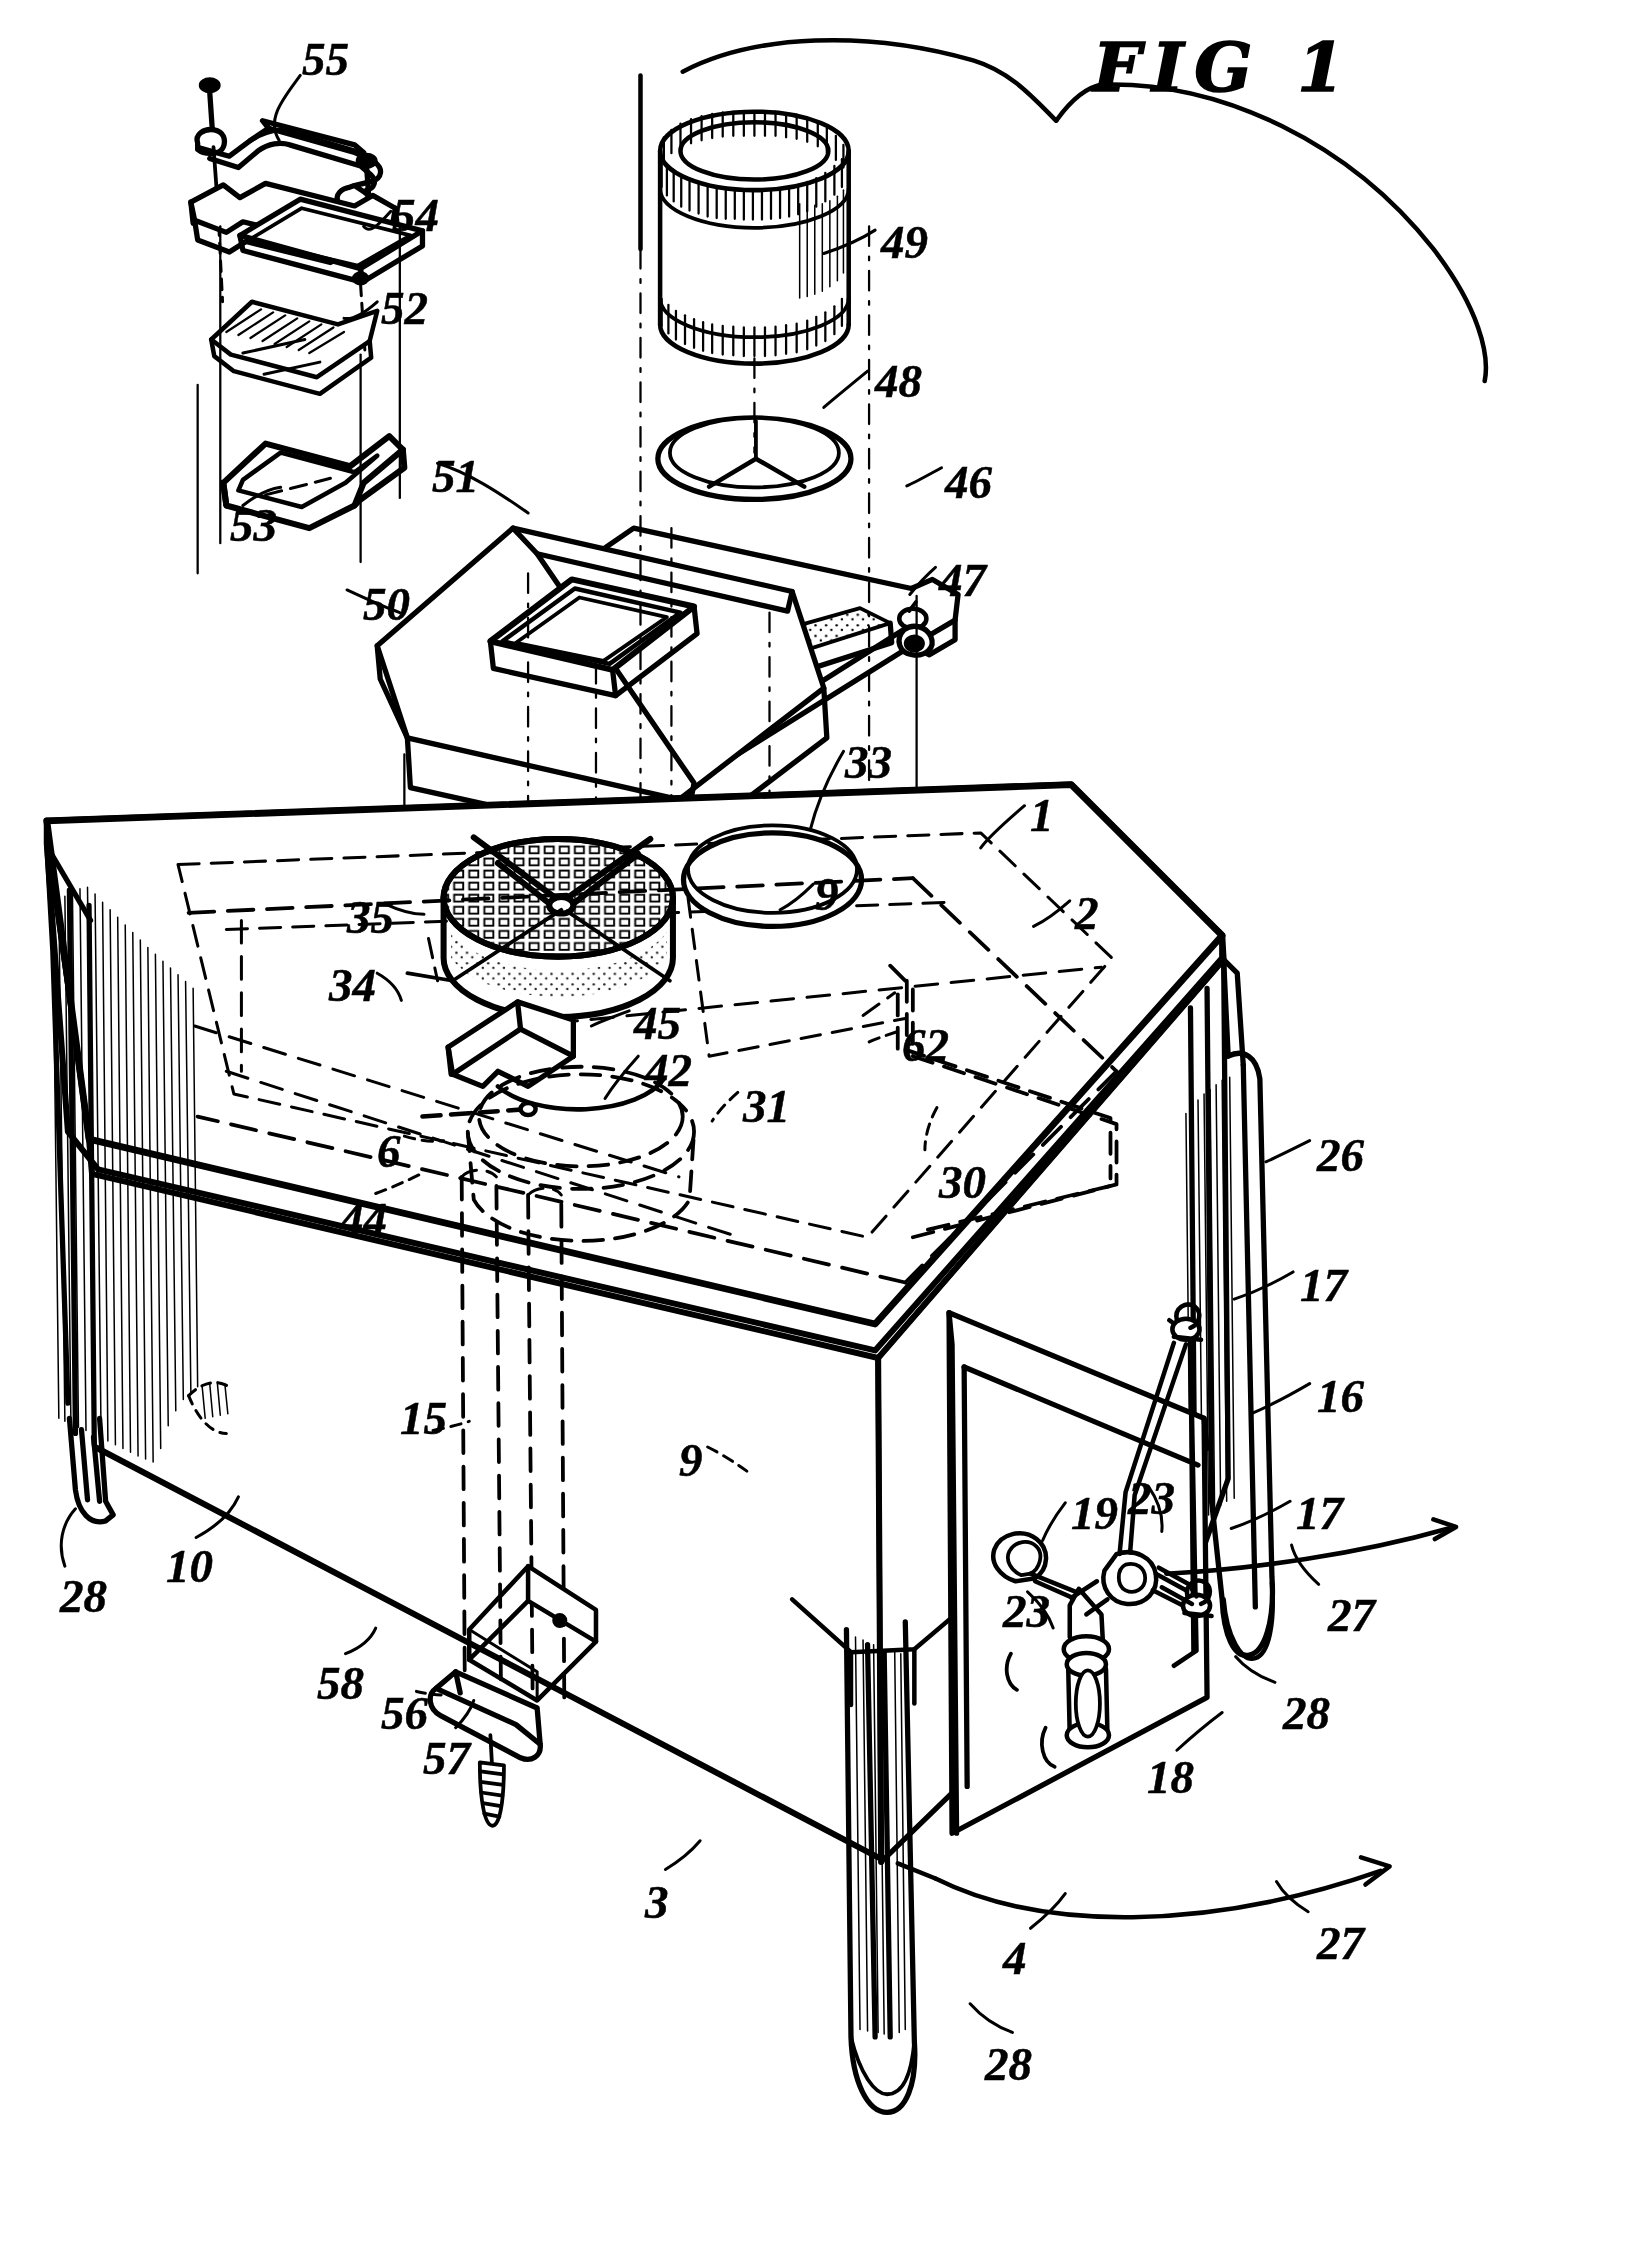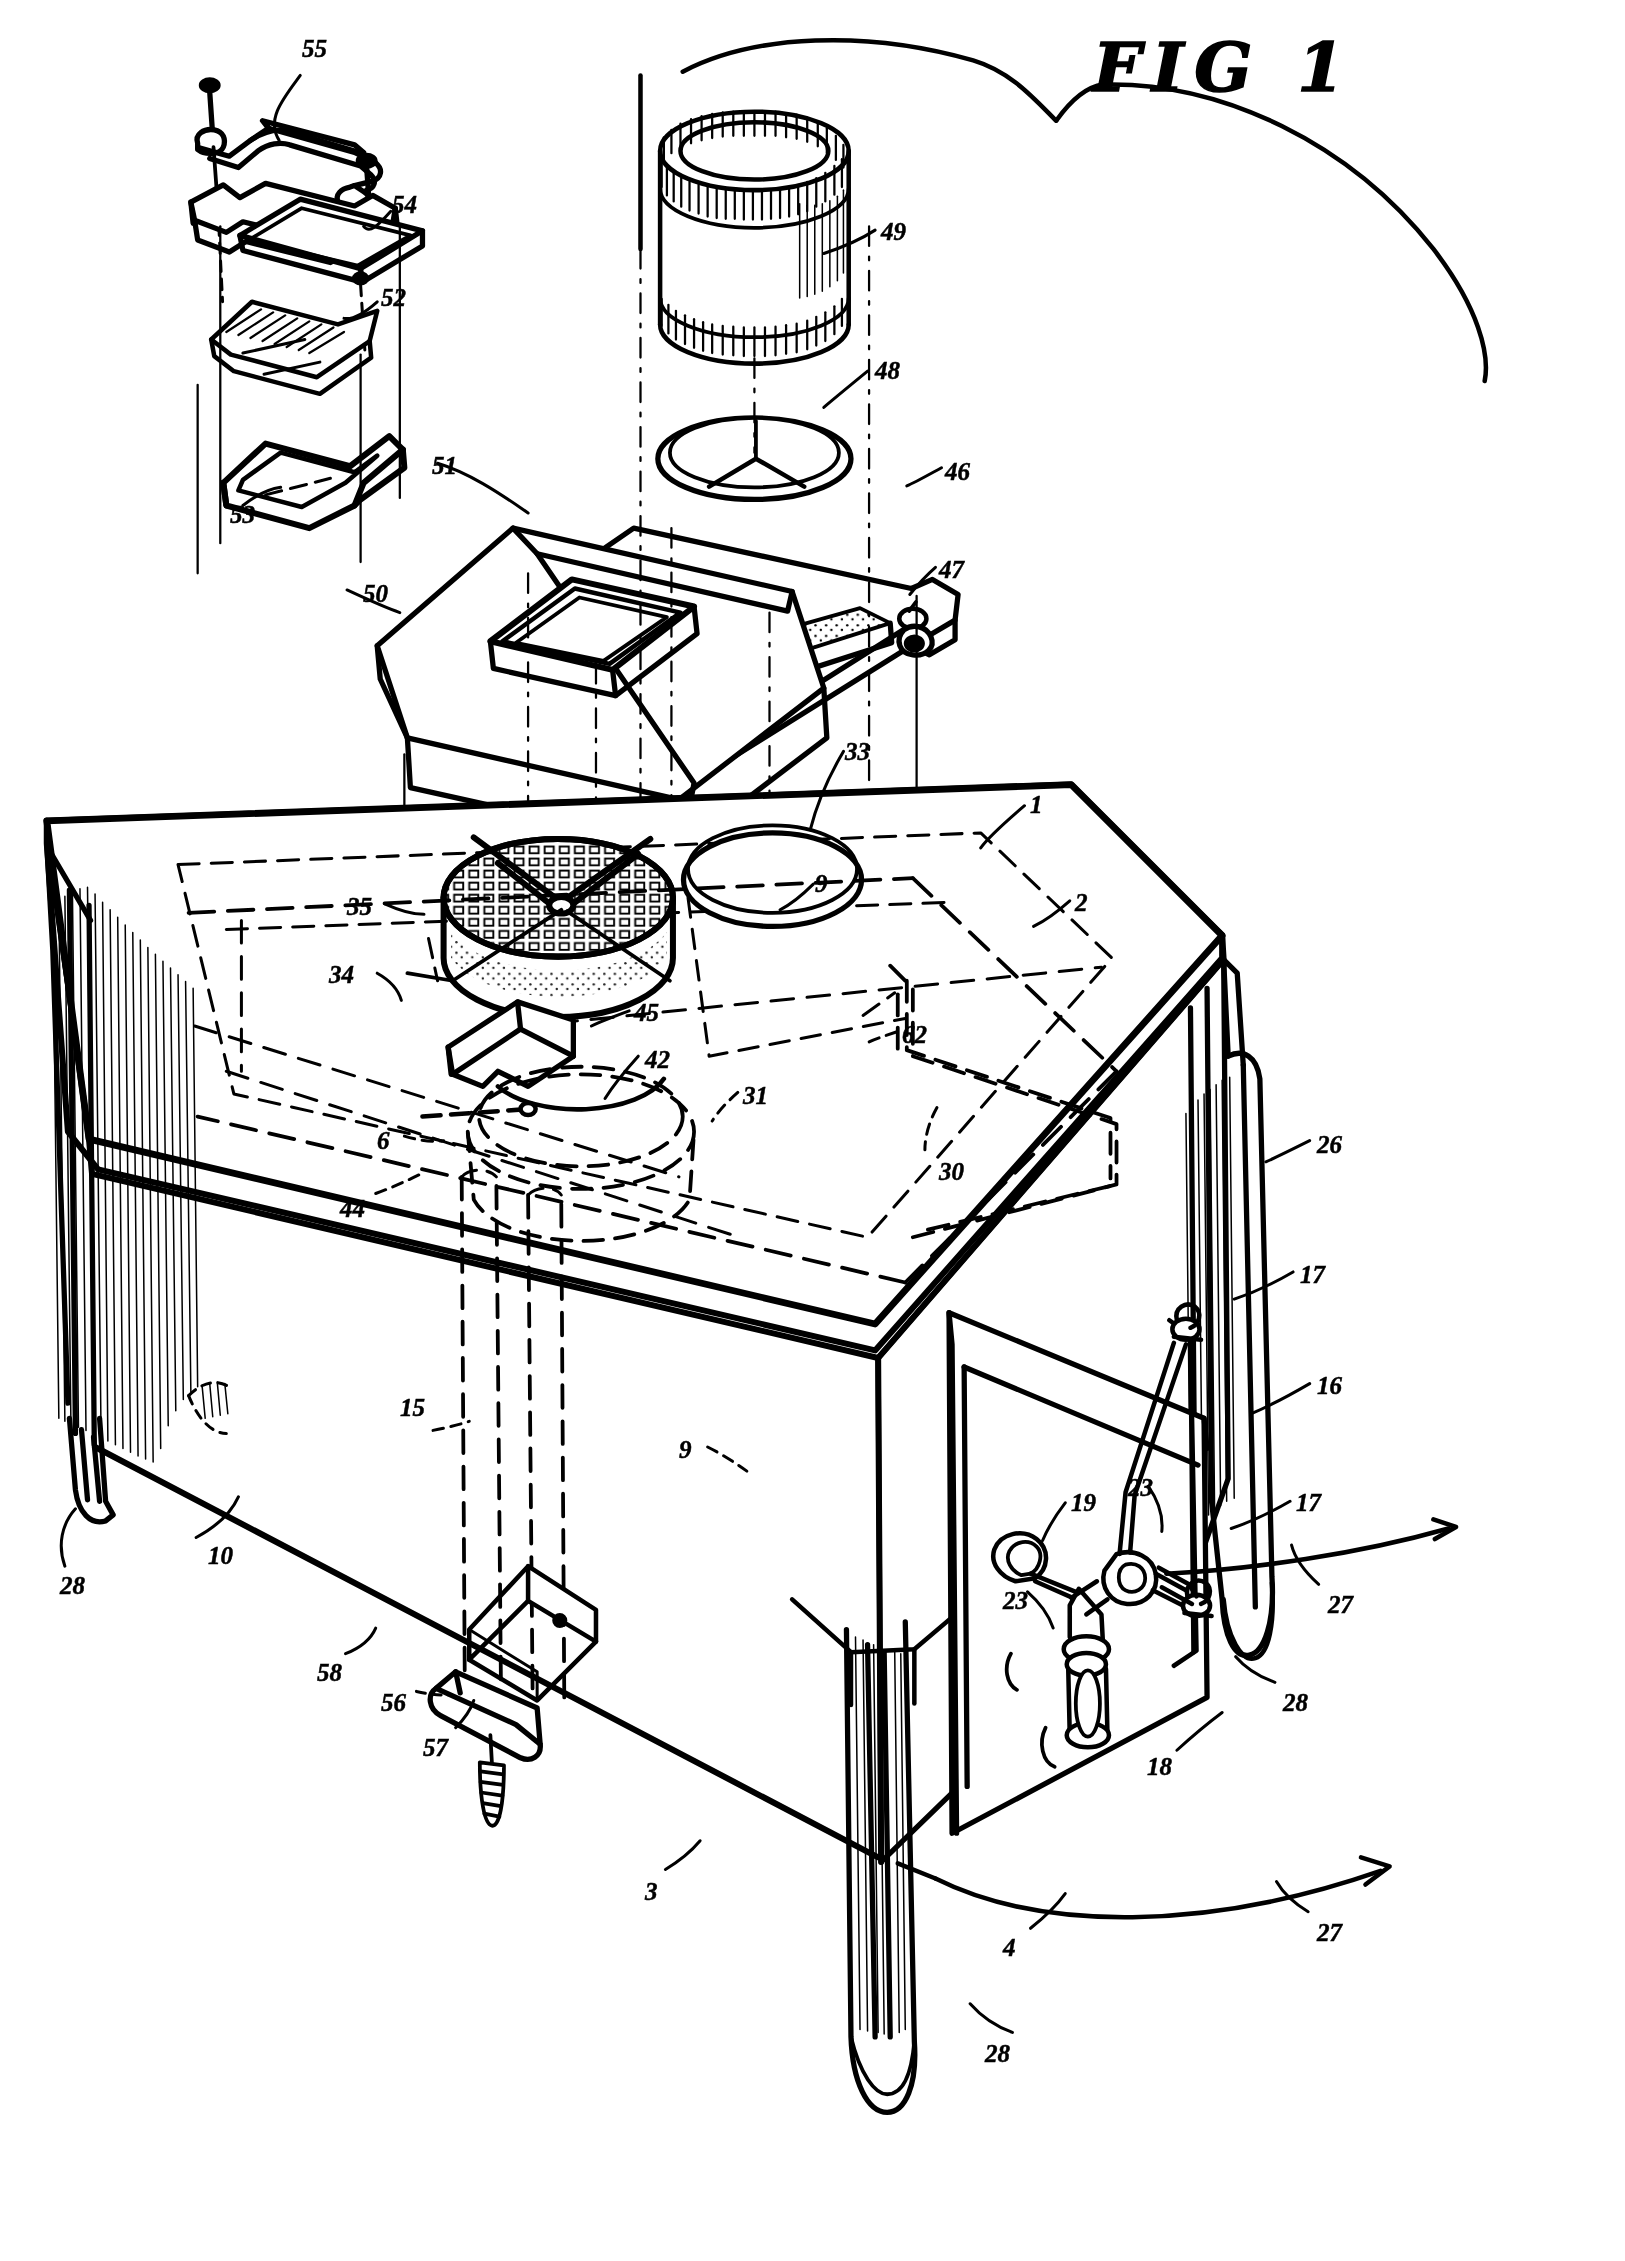--- a/index.html
+++ b/index.html
@@ -22,21 +22,21 @@
     letter-spacing:10.6px;
     color:#000;
     white-space:nowrap;
     -webkit-text-stroke:1.5px #000;
   }
   .ref{
     position:absolute;
     font-family:"Liberation Serif",serif;
     font-style:italic;
     font-weight:700;
-    font-size:25px;
+    font-size:47px;
     color:#000;
     line-height:1;
     white-space:nowrap;
     -webkit-text-stroke:0.5px #000;
   }
 </style>
 </head>
 <body>
 
 <div id="sheet">
@@ -647,21 +647,21 @@
       <div class="ref" style="left: 377px; top: 1128px;">6</div>
       <div class="ref" style="left: 340px; top: 1196px;">44</div>
       <div class="ref" style="left: 1317px; top: 1132px;">26</div>
       <div class="ref" style="left: 1300px; top: 1262px;">17</div>
       <div class="ref" style="left: 1317px; top: 1373px;">16</div>
       <div class="ref" style="left: 400px; top: 1395px;">15</div>
       <div class="ref" style="left: 679px; top: 1437px;">9</div>
       <div class="ref" style="left: 1071px; top: 1490px;">19</div>
       <div class="ref" style="left: 1128px; top: 1475px;">23</div>
       <div class="ref" style="left: 1296px; top: 1490px;">17</div>
-      <div class="ref" style="left: 166px; top: 1543px; margin-left: 42px;">10</div>
+      <div class="ref" style="left: 166px; top: 1543px;">10</div>
       <div class="ref" style="left: 60px; top: 1573px;">28</div>
       <div class="ref" style="left: 1003px; top: 1588px;">23</div>
       <div class="ref" style="left: 1328px; top: 1592px;">27</div>
       <div class="ref" style="left: 317px; top: 1660px;">58</div>
       <div class="ref" style="left: 381px; top: 1690px;">56</div>
       <div class="ref" style="left: 1283px; top: 1690px;">28</div>
       <div class="ref" style="left: 423px; top: 1735px;">57</div>
       <div class="ref" style="left: 1147px; top: 1754px;">18</div>
       <div class="ref" style="left: 645px; top: 1879px;">3</div>
       <div class="ref" style="left: 1003px; top: 1935px;">4</div>

